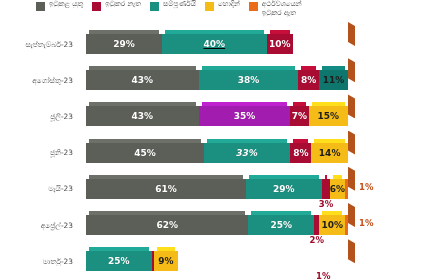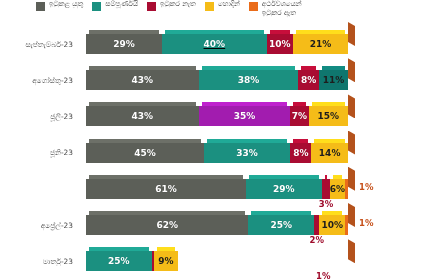--- a/index.html
+++ b/index.html
@@ -78,26 +78,26 @@
 <body>
 
 <div id="chart-root">
 
   <div id="legend">
       <div class="legend-item">
         <span class="legend-swatch" style="background: rgb(92, 95, 88);"></span>
         <span class="legend-label">ඉටුකළ යුතු</span>
       </div>
       <div class="legend-item">
+        <span class="legend-swatch" style="background: rgb(169, 12, 50);"></span>
+        <span class="legend-label">ඉටුකර නැත</span>
+      </div>
+      <div class="legend-item">
         <span class="legend-swatch" style="background: rgb(27, 144, 128);"></span>
         <span class="legend-label">සම්පූර්ණයි</span>
-      </div>
-      <div class="legend-item">
-        <span class="legend-swatch" style="background: rgb(169, 12, 50);"></span>
-        <span class="legend-label">ඉටුකර නැත</span>
       </div>
       <div class="legend-item">
         <span class="legend-swatch" style="background: rgb(245, 188, 24);"></span>
         <span class="legend-label">හොදින්</span>
       </div>
       <div class="legend-item">
         <span class="legend-swatch" style="background: rgb(234, 108, 26);"></span>
         <span class="legend-label">අර්ථවශයෙන්
 ඉටුකර ඇත</span>
       </div>
@@ -113,24 +113,20 @@
               <span class="seg-text">29%</span>
             </div>
             <div class="seg" style="background: rgb(27, 144, 128); width: 104.8px; text-decoration: underline;">
               <span class="texture"></span>
               <span class="seg-text">40%</span>
             </div>
             <div class="seg" style="background: rgb(169, 12, 50); width: 26.2px;">
               <span class="texture"></span>
               <span class="seg-text">10%</span>
             </div>
-            <div class="seg" style="background: rgb(245, 188, 24); width: 55.02px;">
-              <span class="texture"></span>
-              <span class="seg-text dark">21%</span>
-            </div>
           </div>
           <span class="bar-cap" style="left: 262px;"></span>
         </div>
       </div>
       <div class="row">
         <div class="cat-label">අගෝස්තු-23</div>
         <div class="bar-area">
           <div class="bar">
             <div class="seg" style="background: rgb(92, 95, 88); width: 112.66px;">
               <span class="texture"></span>
@@ -177,37 +173,38 @@
         </div>
       </div>
       <div class="row">
         <div class="cat-label">ජූනි-23</div>
         <div class="bar-area">
           <div class="bar">
             <div class="seg" style="background: rgb(92, 95, 88); width: 117.9px;">
               <span class="texture"></span>
               <span class="seg-text">45%</span>
             </div>
-            <div class="seg" style="background: rgb(27, 144, 128); width: 86.46px;">
+            <div class="seg" style="background: rgb(27, 144, 128); width: 86.46px; font-style: italic;">
               <span class="texture"></span>
               <span class="seg-text">33%</span>
             </div>
             <div class="seg" style="background: rgb(169, 12, 50); width: 20.96px;">
               <span class="texture"></span>
               <span class="seg-text">8%</span>
             </div>
             <div class="seg" style="background: rgb(245, 188, 24); width: 36.68px;">
               <span class="texture"></span>
               <span class="seg-text dark">14%</span>
             </div>
           </div>
           <span class="bar-cap" style="left: 262px;"></span>
         </div>
       </div>
       <div class="row">
+        <div class="cat-label">මැයි-23</div>
         <div class="bar-area">
           <div class="below-label" style="left: 232.73px; top: 28px;">3%</div>
           <div class="outside-label" style="left: 273px;">1%</div>
           <div class="bar">
             <div class="seg" style="background: rgb(92, 95, 88); width: 159.82px;">
               <span class="texture"></span>
               <span class="seg-text">61%</span>
             </div>
             <div class="seg" style="background: rgb(27, 144, 128); width: 75.98px;">
               <span class="texture"></span>

